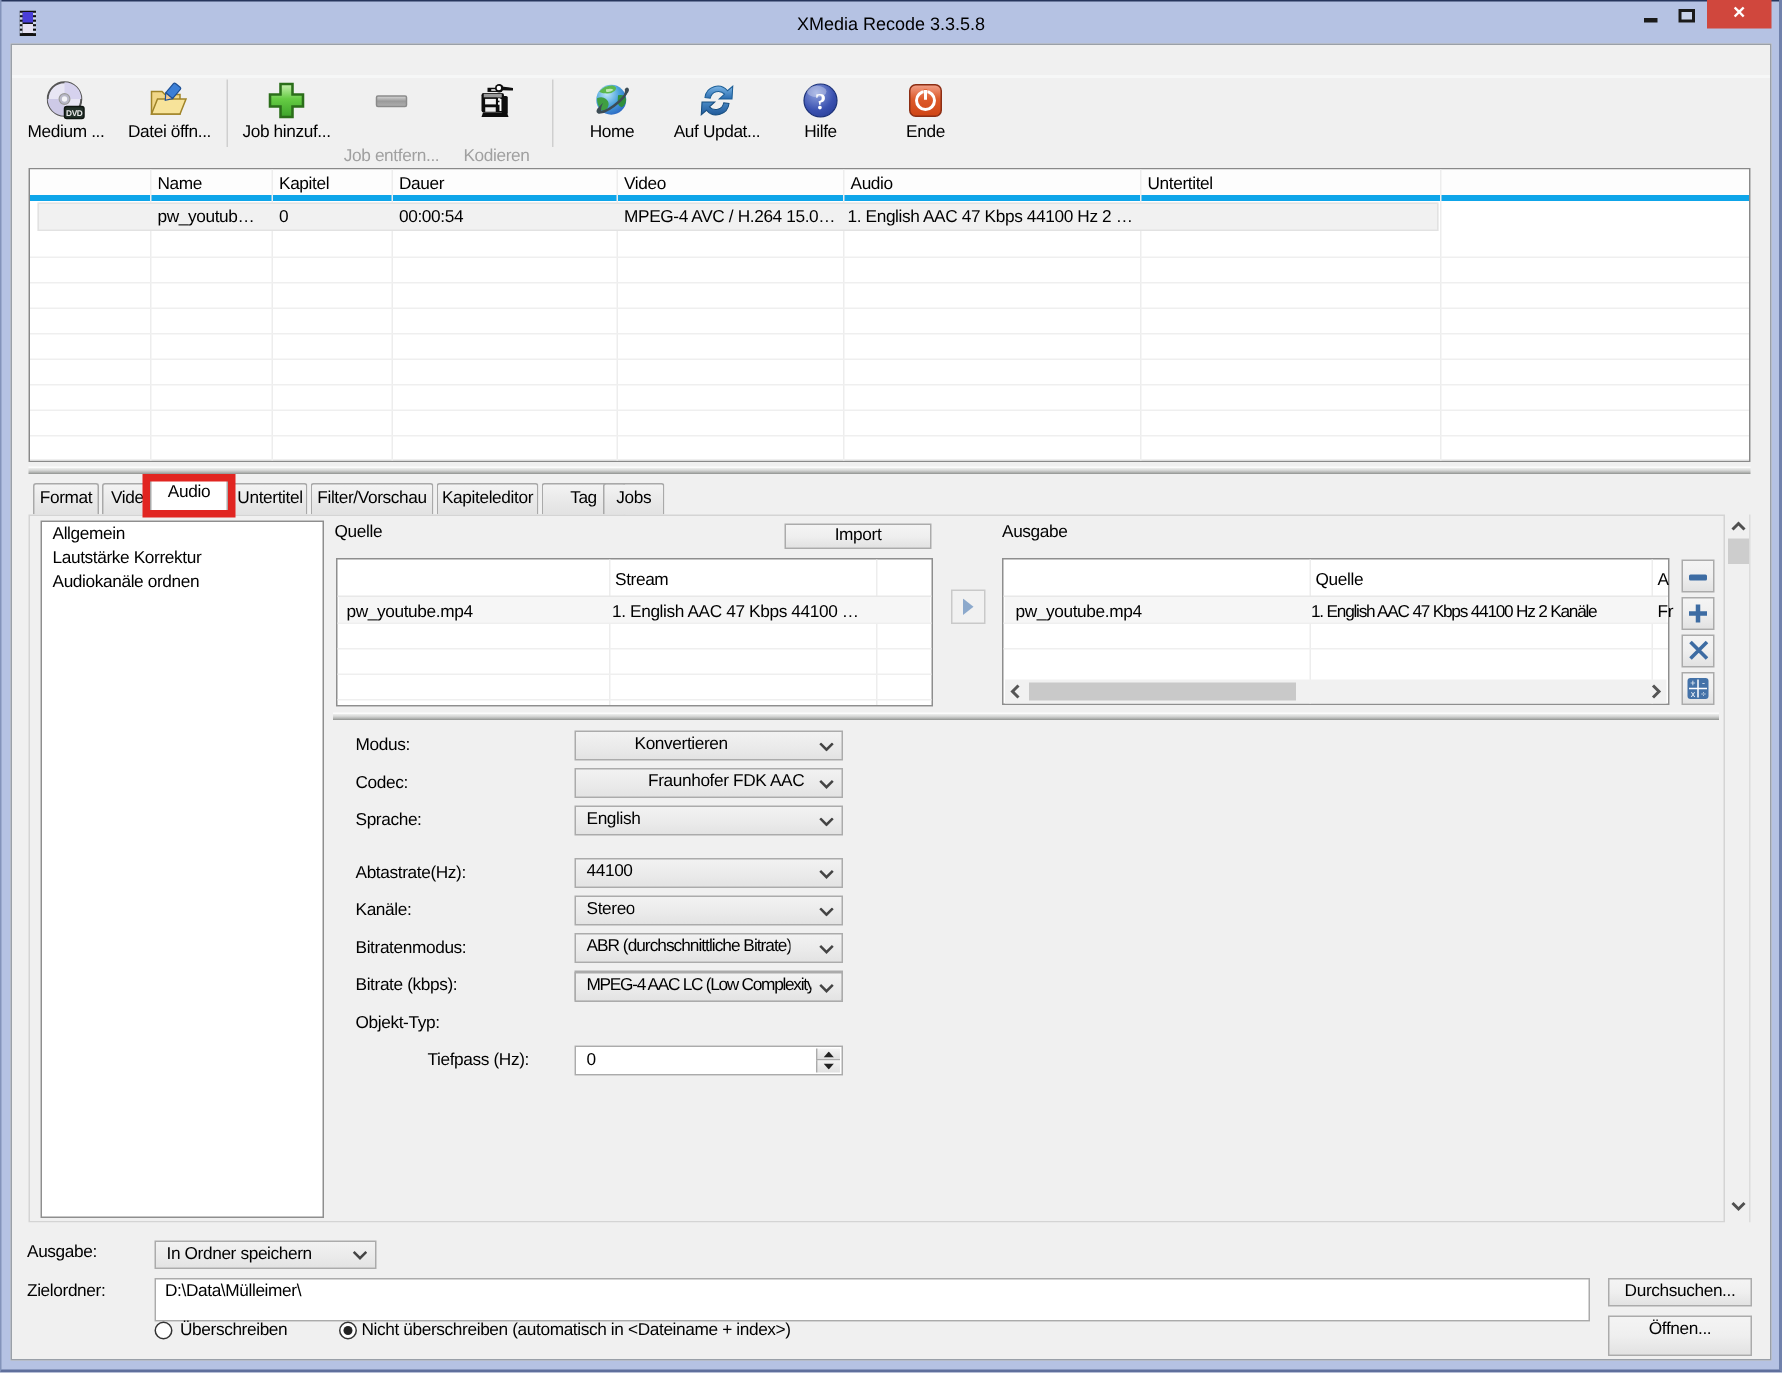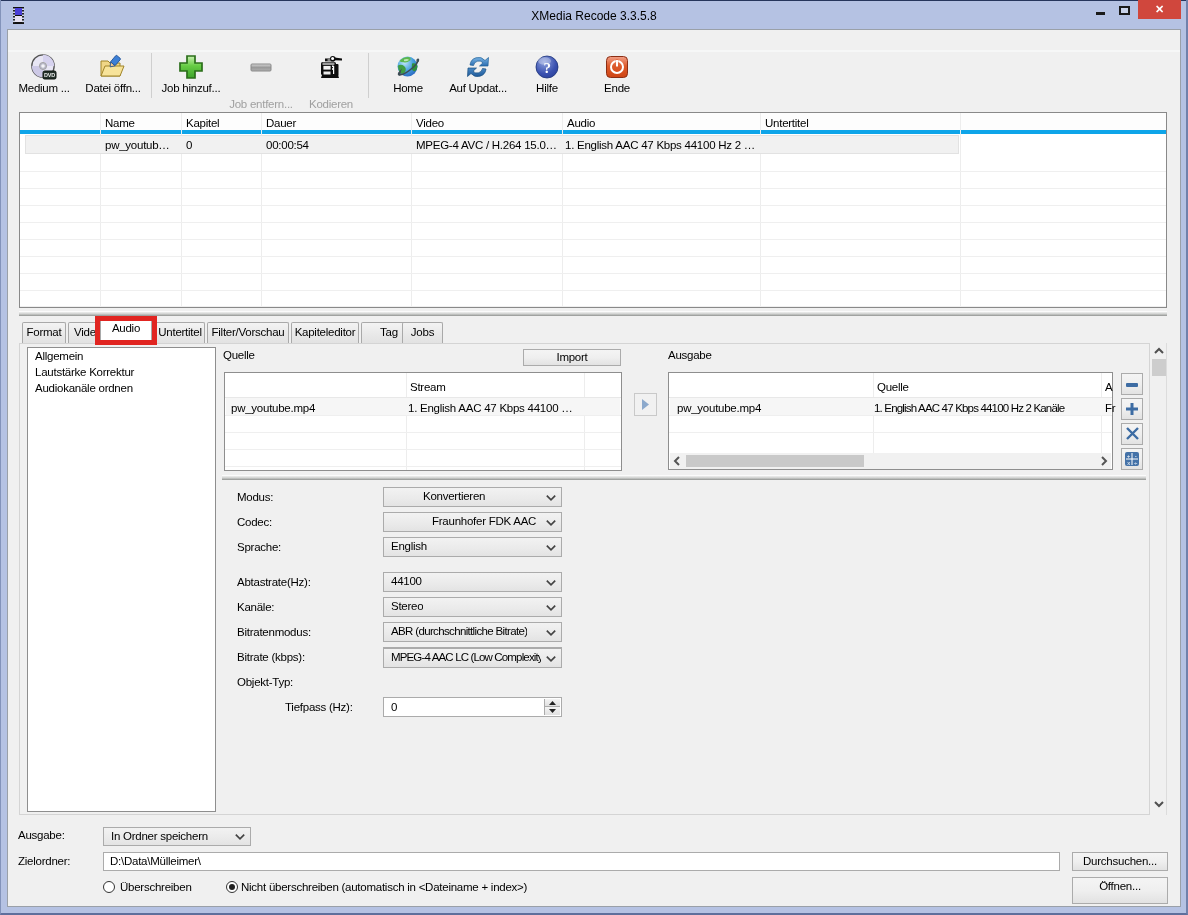--- a/index.html
+++ b/index.html
@@ -408,21 +408,21 @@
       </svg>
     </div>
 </div>
 
 <div class="abs" id="botbar"></div>
 <span class="lbl12" style="left:18px; top:829px;">Ausgabe:</span>
 <div class="combo" style="left:103px; top:827px; width:148px; height:19px;"><b>In Ordner speichern</b><svg class="chev" viewBox="0 0 8 5" style="top:6px;">
       <polyline points="0.5,0.5 4,4 7.5,0.5" stroke="#444" stroke-width="1.4" fill="none"></polyline>
     </svg></div>
 <span class="lbl12" style="left:18px; top:855px;">Zielordner:</span>
-<div class="abs" style="left:103px; top:852px; width:957px; height:19px; background:#fff; border:1px solid #ababab;">
+<div class="abs" style="left:103px; top:852px; width:957px; height:29px; background:#fff; border:1px solid #ababab;">
     <span style="position:absolute; left:6px; top:2px;">D:\Data\Mülleimer\</span>
   </div>
 <div class="btn" style="left:1072px; top:852px; width:96px; height:19px; padding-top:2px;">Durchsuchen...</div>
 <div class="radio" style="left:103px; top:881px;"></div>
 <span class="lbl12" style="left:120px; top:881px;">Überschreiben</span>
 <div class="radio sel" style="left:226px; top:881px;"></div>
 <span class="lbl12" style="left:241px; top:881px;">Nicht überschreiben (automatisch in &lt;Dateiname + index&gt;)</span>
 <div class="btn" style="left:1072px; top:877px; width:96px; height:27px; padding-top:2px;">Öffnen...</div>
 
 <div class="abs" id="frame-outline"></div>

